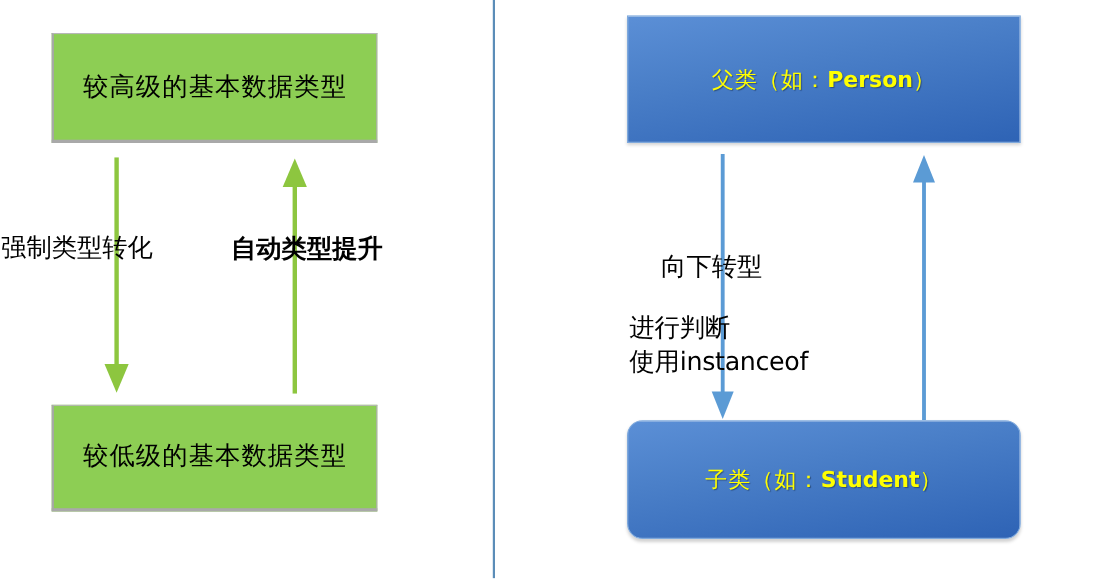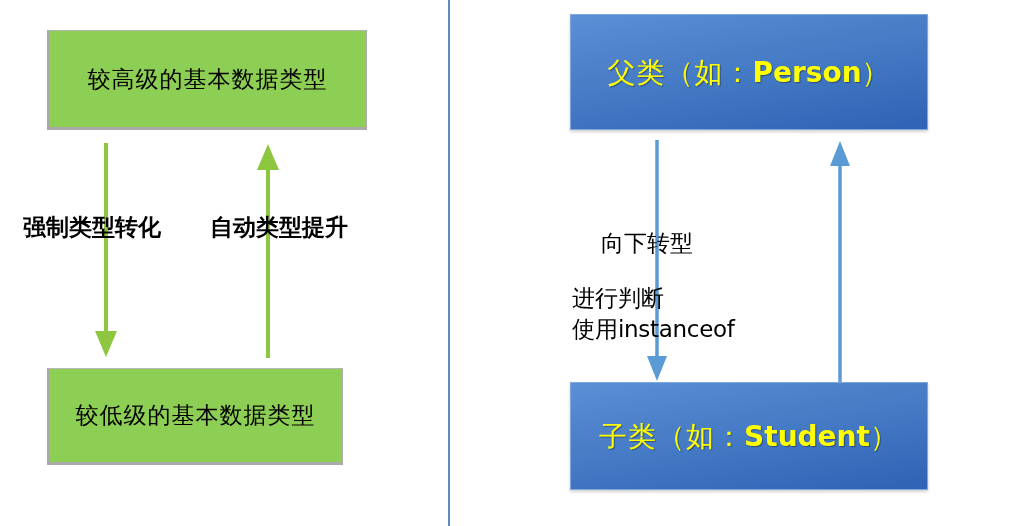--- a/index.html
+++ b/index.html
@@ -49,21 +49,21 @@
     font-family: "DejaVu Serif", "Liberation Serif", serif;
     letter-spacing: 1px;
   }
 
   
   .box-blue {
     background: linear-gradient(170deg, #5B8FD6 0%, #4A7FC8 38%, #2E63B5 100%);
     border: 1px solid #7FA9DC;
     box-shadow: 0 2px 3px rgba(0,0,0,0.18);
     color: #FFFF00;
-    font-size: 28px;
+    font-size: 20px;
     font-family: "DejaVu Serif", "Liberation Serif", serif;
     letter-spacing: 1px;
     text-shadow: 1px 1px 1px rgba(0,0,0,0.35);
   }
   .box-blue .latin {
     font-family: "DejaVu Sans", "Liberation Sans", sans-serif;
     font-weight: bold;
     letter-spacing: 0px;
   }
 
@@ -88,39 +88,39 @@
   .label .mono-latin {
     font-family: "DejaVu Sans", "Liberation Sans", sans-serif;
     letter-spacing: -0.3px;
   }
 </style>
 </head>
 <body>
 
 <div id="canvas">
 
-  <div class="node-box box-green" style="left:47px; top:30px; width:320px; height:100px;">
+  <div class="node-box box-green" style="left:47px; top:30px; width:296px; height:100px;">
     <span>较高级的基本数据类型</span>
   </div>
 
   <div class="arrow" style="left:90px; top:143px;">
     <svg width="32" height="215" viewBox="0 0 32 215">
       <line x1="16" y1="0" x2="16" y2="196" stroke="#8DC63F" stroke-width="4"></line>
       <polygon points="16,214 5,188 27,188" fill="#8DC63F"></polygon>
     </svg>
   </div>
 
   <div class="arrow" style="left:252px; top:143px;">
     <svg width="32" height="215" viewBox="0 0 32 215">
       <line x1="16" y1="19" x2="16" y2="215" stroke="#8DC63F" stroke-width="4"></line>
       <polygon points="16,1 5,27 27,27" fill="#8DC63F"></polygon>
     </svg>
   </div>
 
-  <div class="label" style="left:23px; top:211px;font-weight:bold;">强制类型转化</div>
+  <div class="label" style="left:1px; top:211px;">强制类型转化</div>
 
   <div class="label" style="left:210px; top:211px;font-weight:bold;">自动类型提升</div>
 
   <div class="node-box box-green" style="left:47px; top:368px; width:296px; height:97px;">
     <span>较低级的基本数据类型</span>
   </div>
 
   <div class="divider"></div>
 
   <div class="node-box box-blue" style="left:570px; top:14px; width:358px; height:116px;">
@@ -144,19 +144,19 @@
   </div>
 
   <div class="label" style="left:601px; top:228px;">向下转型</div>
 
 
   <div class="label mixed" style="left:572px; top:283px;">
     <div>进行判断</div>
     <div><span>使用</span><span class="mono-latin">instanceof</span></div>
   </div>
 
-  <div class="node-box box-blue" style="left:570px; top:382px; width:358px; height:108px;">
+  <div class="node-box box-blue" style="left:570px; top:382px; width:358px; height:108px;border-radius:14px;">
     <span>
       <span>子类（如：</span><span class="latin">Student</span><span>）</span>
     </span>
   </div>
 
 </div>
 
 </body></html>

